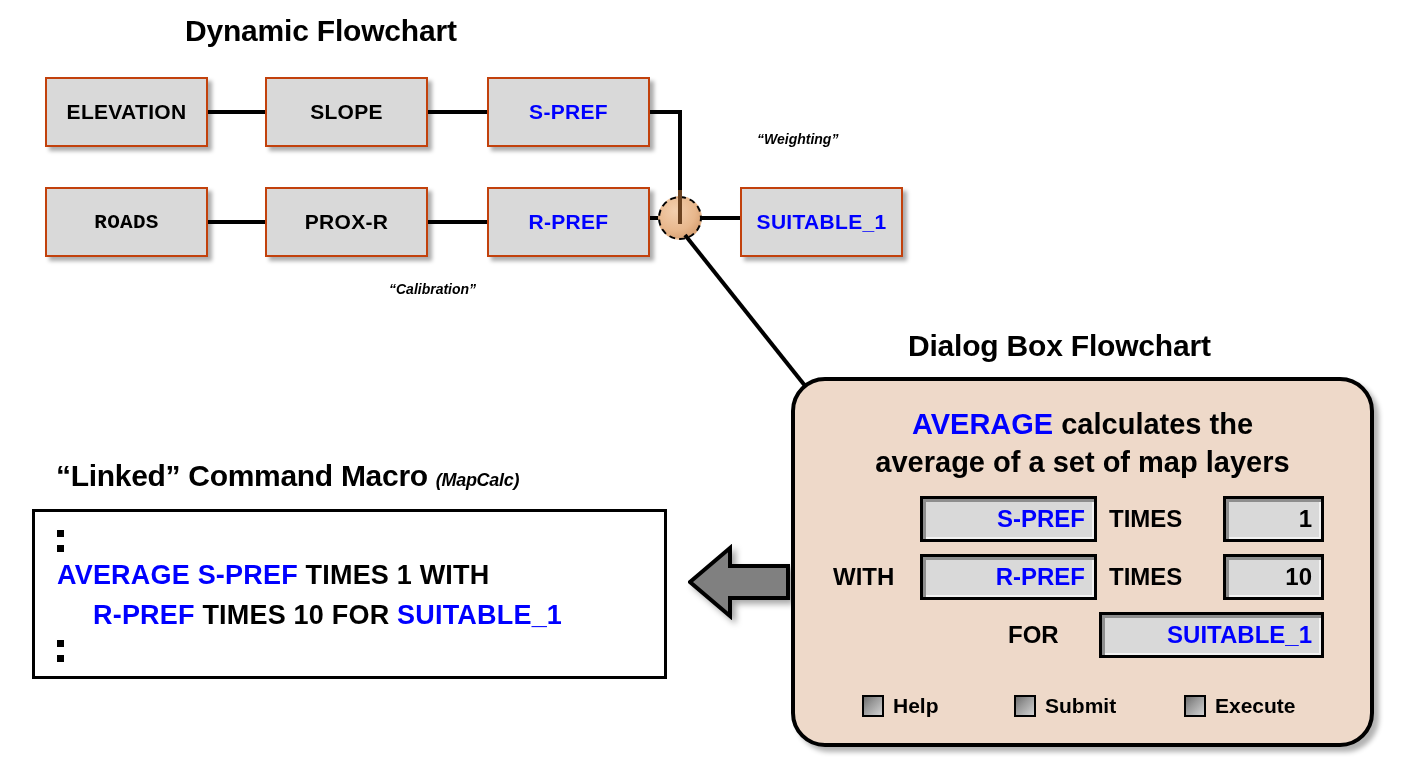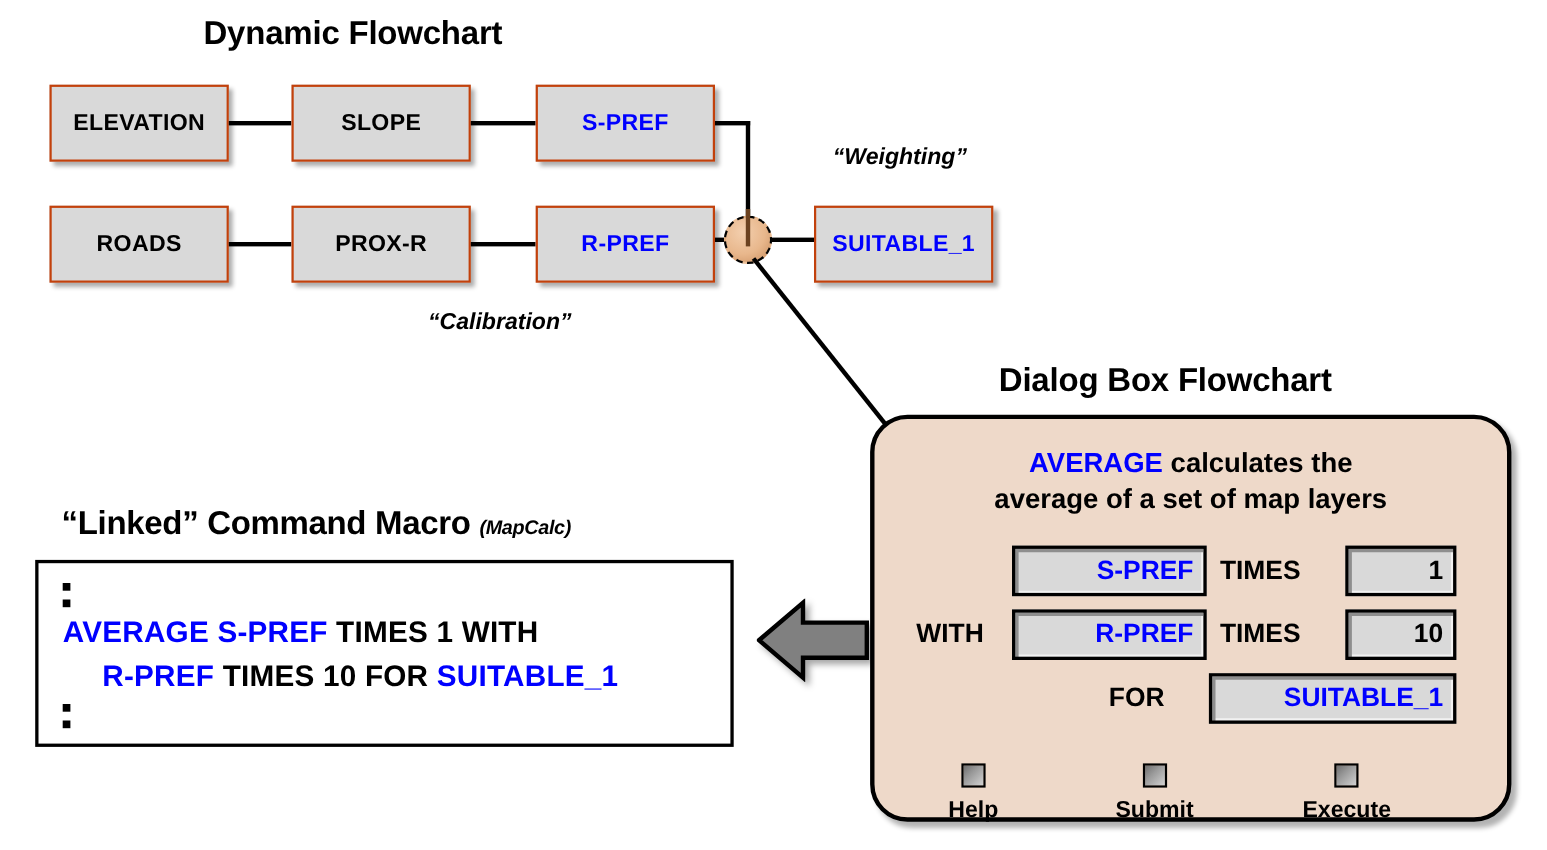--- a/index.html
+++ b/index.html
@@ -92,21 +92,21 @@
   #node-cross-v {
     left: 678px; top: 190px;
     width: 4px; height: 34px;
     background: #6b4220;
   }
 
   
   .annot {
     font-style: italic;
     font-weight: bold;
-    font-size: 21px;
+    font-size: 14px;
     color: #000000;
     white-space: nowrap;
   }
 
   
   #macro-box {
     left: 32px; top: 509px;
     width: 635px; height: 170px;
     background: #ffffff;
     border: 3px solid #000000;
@@ -146,21 +146,21 @@
     border: 4px solid #000000;
     border-radius: 34px;
     box-sizing: border-box;
     box-shadow: 5px 5px 5px rgba(0,0,0,0.30);
   }
   #dialog-desc {
     position: absolute;
     left: 0; top: 24px;
     width: 100%;
     text-align: center;
-    font-size: 25px;
+    font-size: 29px;
     font-weight: bold;
     color: #000000;
     line-height: 1.32;
   }
   #dialog-desc .kw { color: #0000ff; }
 
   
   .hotfield {
     position: absolute;
     background: #d9d9d9;
@@ -185,21 +185,20 @@
     color: #000000;
     white-space: nowrap;
   }
 
   
   .dlg-btn {
     position: absolute;
     display: flex;
     align-items: center;
     gap: 9px;
-    flex-direction: column;
   }
   .dlg-btn .chk {
     width: 22px; height: 22px;
     border: 2px solid #000000;
     box-sizing: border-box;
     background: linear-gradient(135deg, #6e6e6e 0%, #9a9a9a 40%, #d2d2d2 100%);
   }
   .dlg-btn .txt {
     font-size: 21px;
     font-weight: bold;
@@ -230,21 +229,21 @@
   </div>
   <div class="abs line-h" style="left:428px; top:110px; width:59px;"></div>
 
   <div class="abs flow-box" style="left:487px; top:77px;">
     <span class="lbl-blue">S-PREF</span>
   </div>
 
   <div class="abs line-h" style="left:650px; top:110px; width:32px;"></div>
   <div class="abs line-v" style="left:678px; top:110px; height:100px;"></div>
 
-  <div class="abs flow-box" style="left:45px; top:187px;">
+  <div class="abs flow-box" style="left:45px; top:187px;font-family:Liberation Mono, monospace;">
     <span class="lbl-black">ROADS</span>
   </div>
   <div class="abs line-h" style="left:208px; top:220px; width:57px;"></div>
 
   <div class="abs flow-box" style="left:265px; top:187px;">
     <span class="lbl-black">PROX-R</span>
   </div>
   <div class="abs line-h" style="left:428px; top:220px; width:59px;"></div>
 
   <div class="abs flow-box" style="left:487px; top:187px;">

